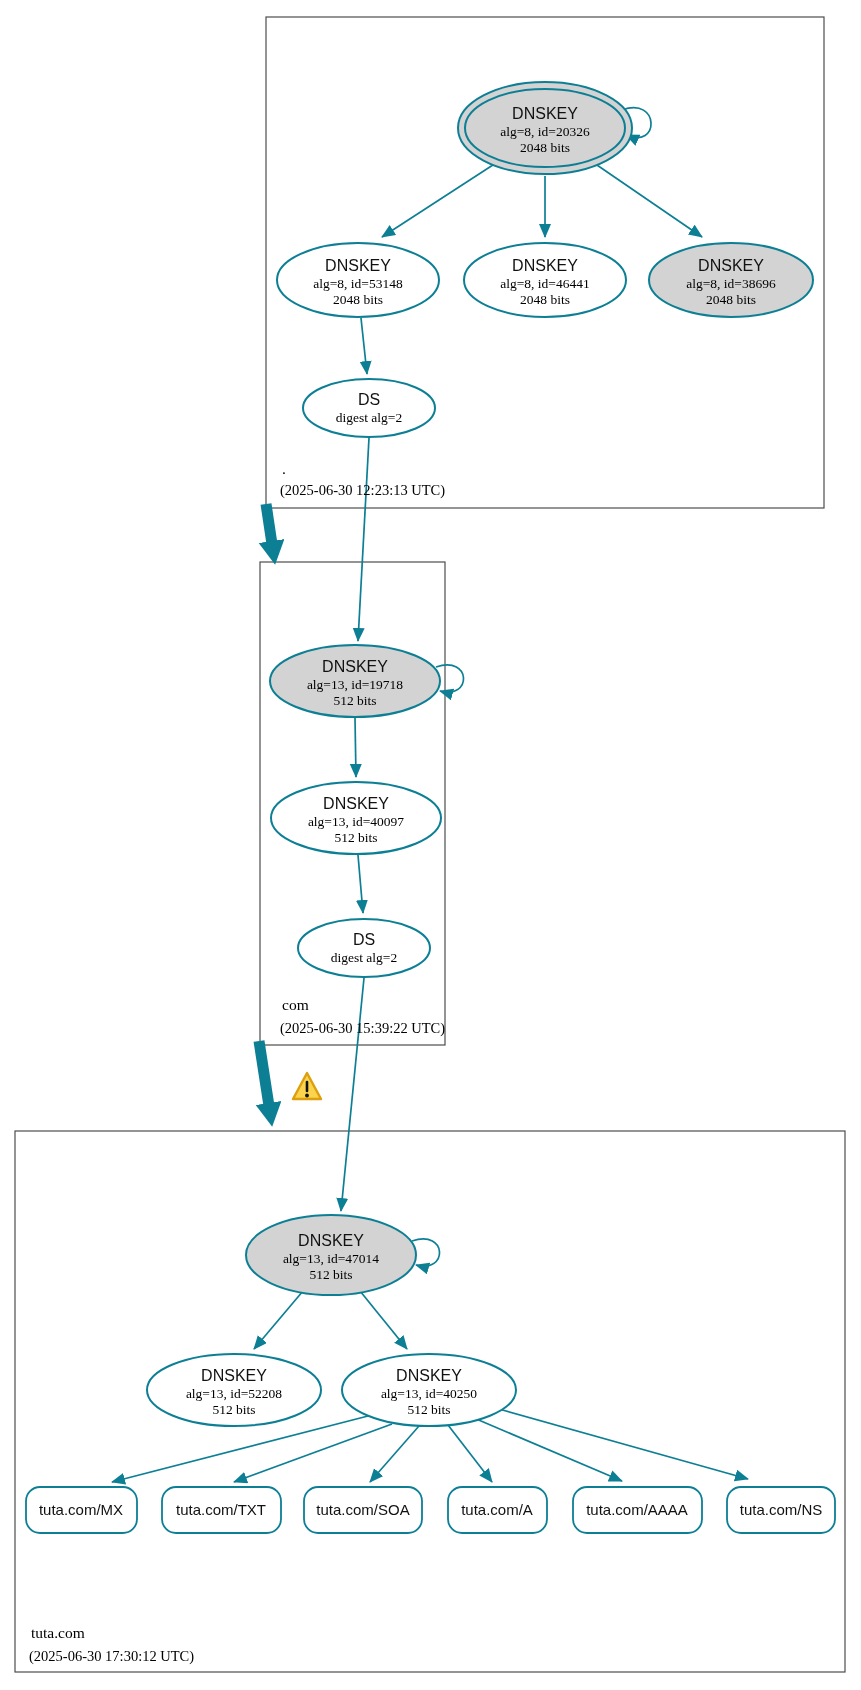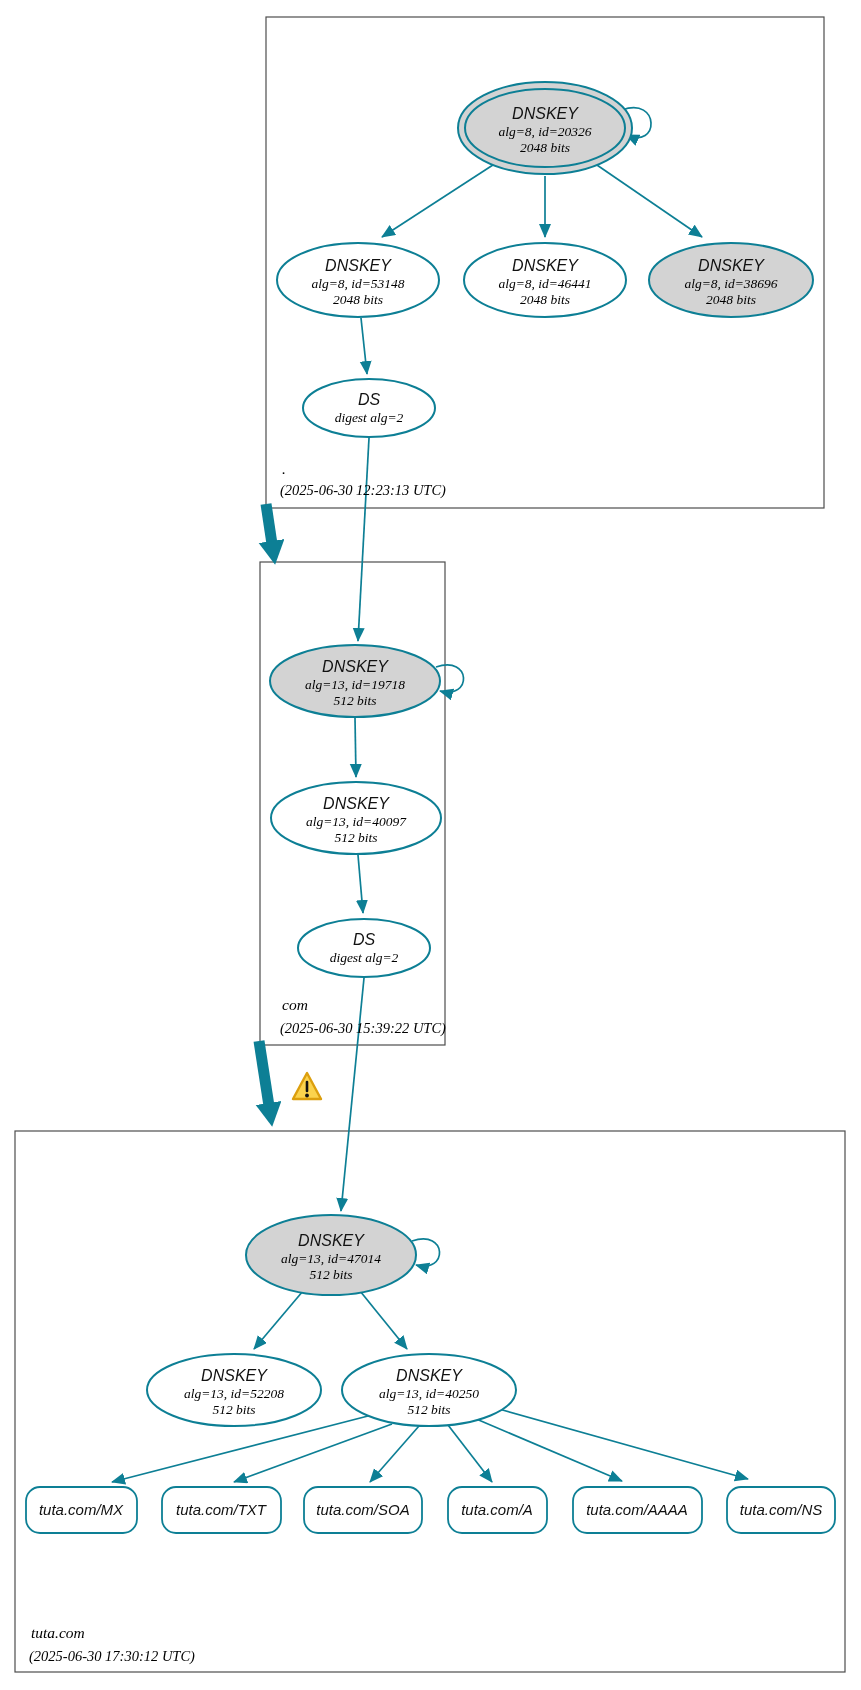--- a/index.html
+++ b/index.html
@@ -1,16 +1,16 @@
 <!DOCTYPE html>
 <html><head>
 <meta charset="utf-8">
 <style>
   html,body{margin:0;padding:0;background:#ffffff;}
-  .stage{position:relative;width:846px;height:1690px;background:#ffffff;font-family:"Liberation Serif",serif;font-style:italic;}
+  .stage{position:relative;width:846px;height:1690px;background:#ffffff;font-family:"Liberation Serif",serif;}
   svg{display:block;}
   .zonebox{fill:#ffffff;stroke:#4d4d4d;stroke-width:1.2;}
   .edge{stroke:#0d7f95;stroke-width:1.7;fill:none;}
   .edge-thick{stroke:#0d7f95;stroke-width:11;fill:none;}
   .node-ellipse{stroke:#0d7f95;stroke-width:2;}
   .fill-ksk{fill:#d3d3d3;}
   .fill-zsk{fill:#ffffff;}
   .fill-none{fill:none;}
   .leaf-rect{fill:#ffffff;stroke:#0d7f95;stroke-width:1.8;}
   .t-title{font-family:"Liberation Sans",sans-serif;font-size:16px;fill:#111111;text-anchor:middle;}

